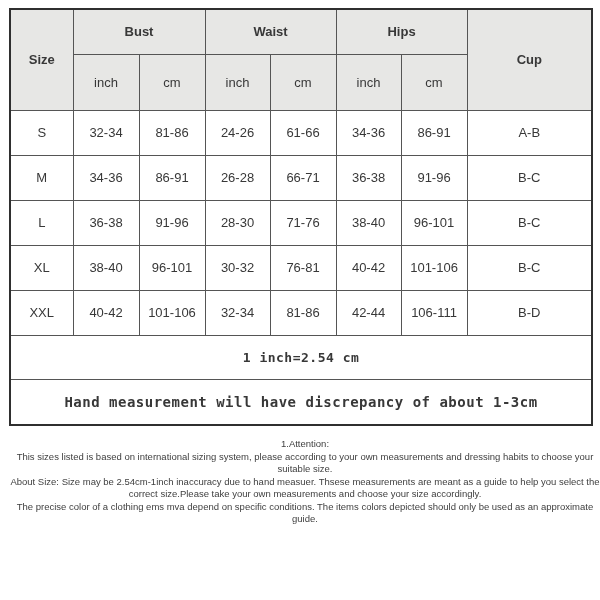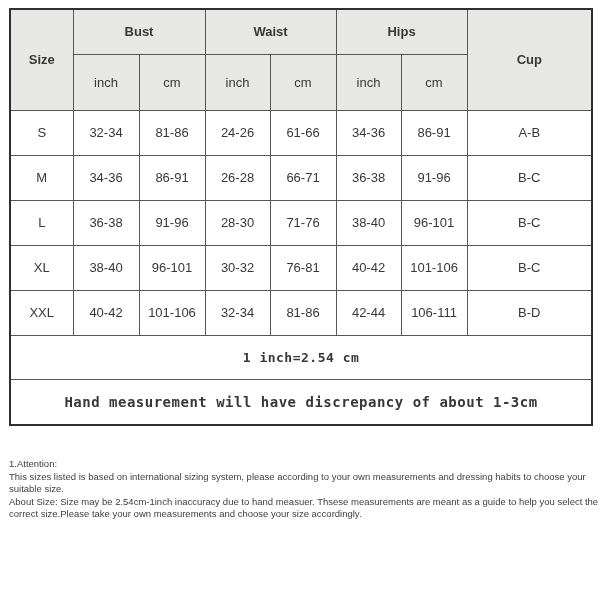--- a/index.html
+++ b/index.html
@@ -55,25 +55,26 @@
     font-family: "DejaVu Sans Mono", monospace;
     font-weight: bold;
     color: #111111;
     font-size: 15px;
     letter-spacing: 0.5px;
   }
   td.mono-note.small {
     font-size: 14px;
   }
   .notes {
-    margin-top: 32px;
+    margin-top: 12px;
     width: 592px;
     font-size: 9.5px;
     line-height: 12.5px;
     color: #404040;
+    text-align: center;
   }
   .notes p {
     margin: 0;
     padding: 0;
   }
 </style>
 </head>
 <body>
 
 <div class="page">
@@ -163,15 +164,16 @@
       <tr class="footer-row-2">
         <td class="mono-note small" colspan="8">Hand measurement will have discrepancy of about 1-3cm</td>
       </tr>
     </tbody>
   </table>
 
   <div class="notes">
     <p>1.Attention:</p>
     <p>This sizes listed is based on international sizing system, please according to your own measurements and dressing habits to choose your suitable size.</p>
     <p>About Size: Size may be 2.54cm-1inch inaccuracy due to hand measuer. Thsese measurements are meant as a guide to help you select the correct size.Please take your own measurements and choose your size accordingly.</p>
+    <p>The precise color of a clothing ems mva depend on specific conditions. The items colors depicted should only be used as an approximate guide.</p>
   </div>
 
 </div>
 
 </body></html>

